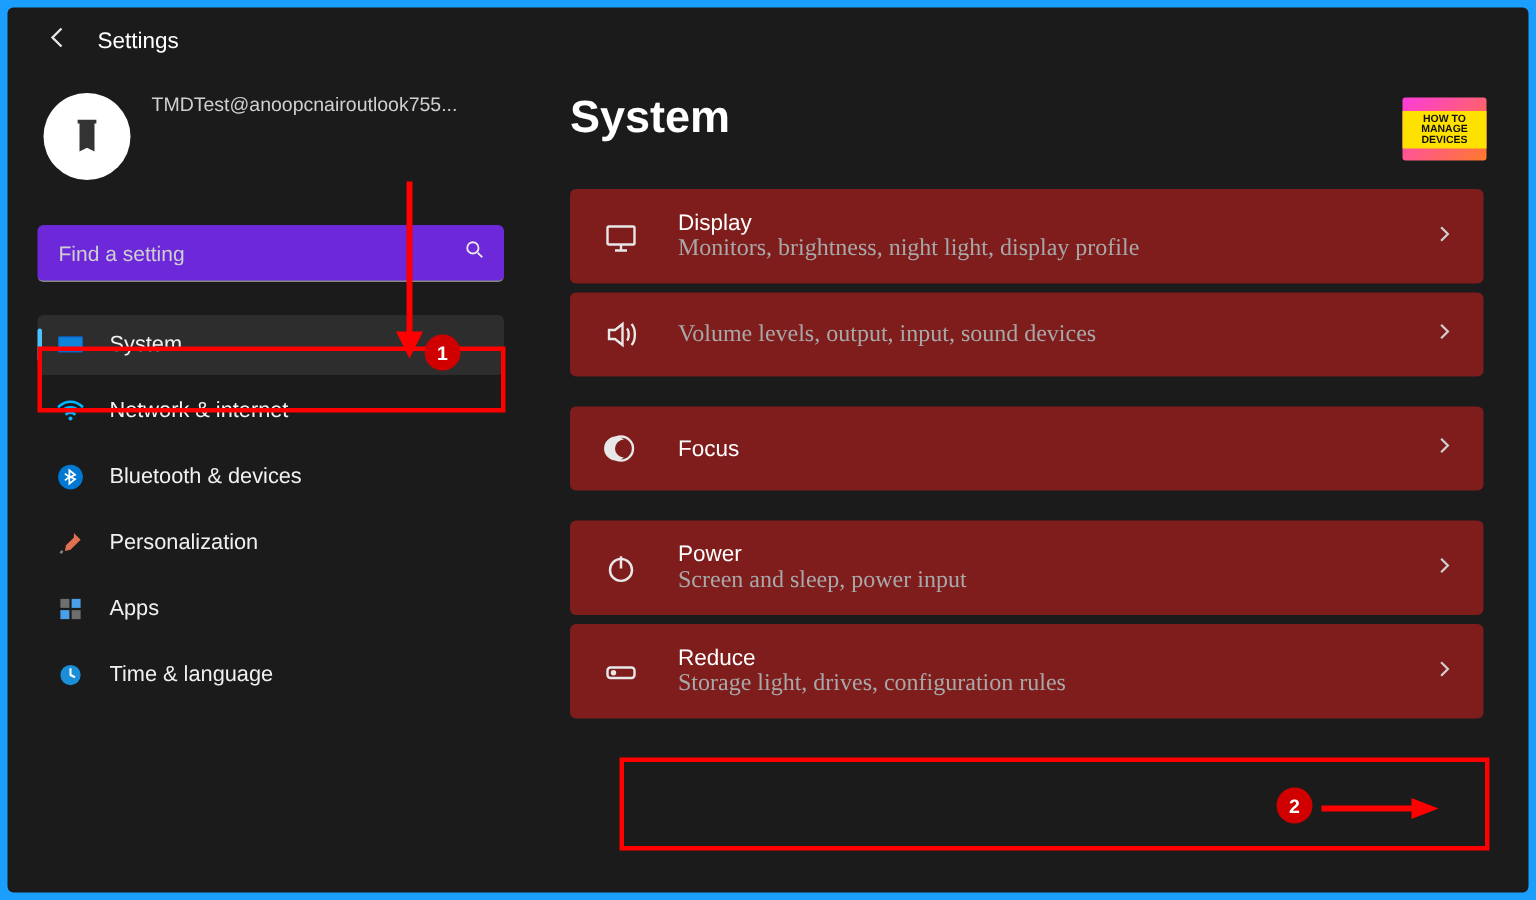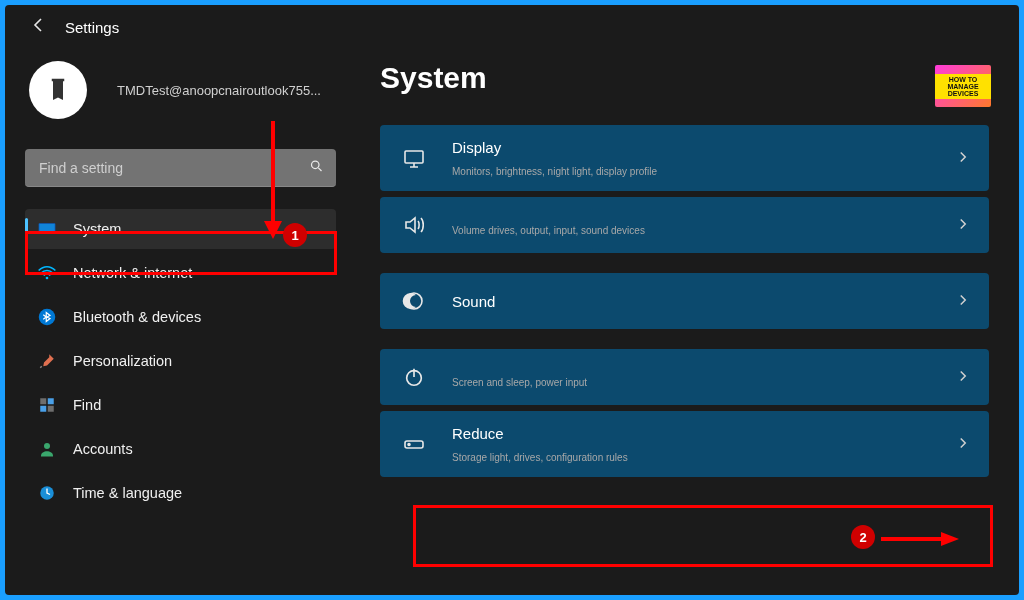--- a/index.html
+++ b/index.html
@@ -39,43 +39,42 @@
   }
   .main {
     flex: 1;
     padding: 18px 30px 0 30px;
     position: relative;
   }
 
   
   .profile {
     display: flex;
-    align-items: center;
-    gap: 30px;
+    gap: 14px;
     margin-bottom: 30px;
     padding-left: 4px;
   }
   .avatar {
     width: 58px; height: 58px;
     border-radius: 50%;
     background: #ffffff;
     display: flex; align-items: center; justify-content: center;
   }
   .avatar svg { width: 30px; height: 30px; fill: #333; }
   .profile-text { font-size: 13px; color: #d0d0d0; }
 
   
   .search {
     position: relative;
     margin-bottom: 22px;
   }
   .search input {
     width: 100%;
     height: 38px;
-    background: #737373;
+    background: #6d28d9;
     border: none;
     border-bottom: 1px solid #888;
     border-radius: 4px;
     color: #fff;
     padding: 0 40px 0 14px;
     font-size: 14px;
   }
   .search input::placeholder { color: #cfcfcf; }
   .search .sicon {
     position: absolute; right: 12px; top: 50%; transform: translateY(-50%);
@@ -109,38 +108,38 @@
     width: 20px; height: 20px;
     display: inline-flex; align-items: center; justify-content: center;
     flex-shrink: 0;
   }
 
   
   .main h1 { font-size: 30px; font-weight: 600; margin-bottom: 30px; }
 
   
   .row {
-    background: #0c4a6e;
+    background: #7f1d1d;
     border-radius: 4px;
     display: flex;
     align-items: center;
     padding: 14px 20px;
     margin-bottom: 6px;
     cursor: pointer;
   }
   .row .ricon {
     width: 28px; height: 28px;
     margin-right: 24px;
     display: flex; align-items: center; justify-content: center;
     color: #e8e8e8;
     flex-shrink: 0;
   }
   .row .rtext { flex: 1; }
   .row .rtitle { font-size: 15px; color: #fff; }
-  .row .rdesc { font-size: 10px; color: #a8a8a8; margin-top: 10px; }
+  .row .rdesc { font-size: 16px; color: #a8a8a8; margin-top: 0; font-family: Liberation Serif, serif; }
   .row .chev { font-size: 16px; color: #d0d0d0; }
   .row + .row { margin-top: 4px; }
   .row-gap { height: 14px; }
 
   
   .redbox {
     position: absolute;
     border: 3px solid #ff0000;
     pointer-events: none;
   }
@@ -249,30 +248,21 @@
         </li>
         <li>
           <span class="nicon">
             <svg width="18" height="18" viewBox="0 0 24 24">
                 <rect x="3" y="3" width="8" height="8" fill="#6e6e6e"></rect>
                 <rect x="13" y="3" width="8" height="8" fill="#4aa0e8"></rect>
                 <rect x="3" y="13" width="8" height="8" fill="#4aa0e8"></rect>
                 <rect x="13" y="13" width="8" height="8" fill="#6e6e6e"></rect>
               </svg>
           </span>
-          <span>Find</span>
-        </li>
-        <li>
-          <span class="nicon">
-            <svg width="18" height="18" viewBox="0 0 24 24" fill="#3aa76d">
-                <circle cx="12" cy="8" r="4"></circle>
-                <path d="M4 21c0-4 4-6 8-6s8 2 8 6v1H4v-1z"></path>
-              </svg>
-          </span>
-          <span>Accounts</span>
+          <span>Apps</span>
         </li>
         <li>
           <span class="nicon">
             <svg width="18" height="18" viewBox="0 0 24 24">
                 <circle cx="12" cy="12" r="9" fill="#1a8fd8"></circle>
                 <path d="M12 6v6l4 2" stroke="#fff" stroke-width="1.8" fill="none"></path>
               </svg>
           </span>
           <span>Time &amp; language</span>
         </li>
@@ -301,58 +291,59 @@
       </div>
 
       <div class="row">
         <div class="ricon">
           <svg width="24" height="24" viewBox="0 0 24 24" fill="none" stroke="#e8e8e8" stroke-width="1.6">
               <path d="M4 9v6h4l5 4V5L8 9H4z"></path>
               <path d="M16 8c1.5 1.5 1.5 6.5 0 8M19 5c3 3 3 11 0 14"></path>
             </svg>
         </div>
         <div class="rtext">
-          <div class="rdesc">Volume drives, output, input, sound devices</div>
+          <div class="rdesc">Volume levels, output, input, sound devices</div>
         </div>
         <div class="chev">
           <svg width="12" height="12" viewBox="0 0 16 16" fill="none" stroke="#d0d0d0" stroke-width="2">
               <path d="M5 2l6 6-6 6"></path>
             </svg>
         </div>
       </div>
 
       <div class="row-gap"></div>
 
       <div class="row">
         <div class="ricon">
           <svg width="24" height="24" viewBox="0 0 24 24" fill="none" stroke="#e8e8e8" stroke-width="1.6">
               <circle cx="12" cy="12" r="8"></circle>
               <path d="M14 6a6 6 0 000 12 8 8 0 110-12z" fill="#e8e8e8" stroke="none"></path>
             </svg>
         </div>
         <div class="rtext">
-          <div class="rtitle">Sound</div>
+          <div class="rtitle">Focus</div>
         </div>
         <div class="chev">
           <svg width="12" height="12" viewBox="0 0 16 16" fill="none" stroke="#d0d0d0" stroke-width="2">
               <path d="M5 2l6 6-6 6"></path>
             </svg>
         </div>
       </div>
 
       <div class="row-gap"></div>
 
       <div class="row">
         <div class="ricon">
           <svg width="22" height="22" viewBox="0 0 24 24" fill="none" stroke="#e8e8e8" stroke-width="1.8">
               <circle cx="12" cy="13" r="8"></circle>
               <path d="M12 3v9"></path>
             </svg>
         </div>
         <div class="rtext">
+          <div class="rtitle">Power</div>
           <div class="rdesc">Screen and sleep, power input</div>
         </div>
         <div class="chev">
           <svg width="12" height="12" viewBox="0 0 16 16" fill="none" stroke="#d0d0d0" stroke-width="2">
               <path d="M5 2l6 6-6 6"></path>
             </svg>
         </div>
       </div>
 
       <div class="row">

